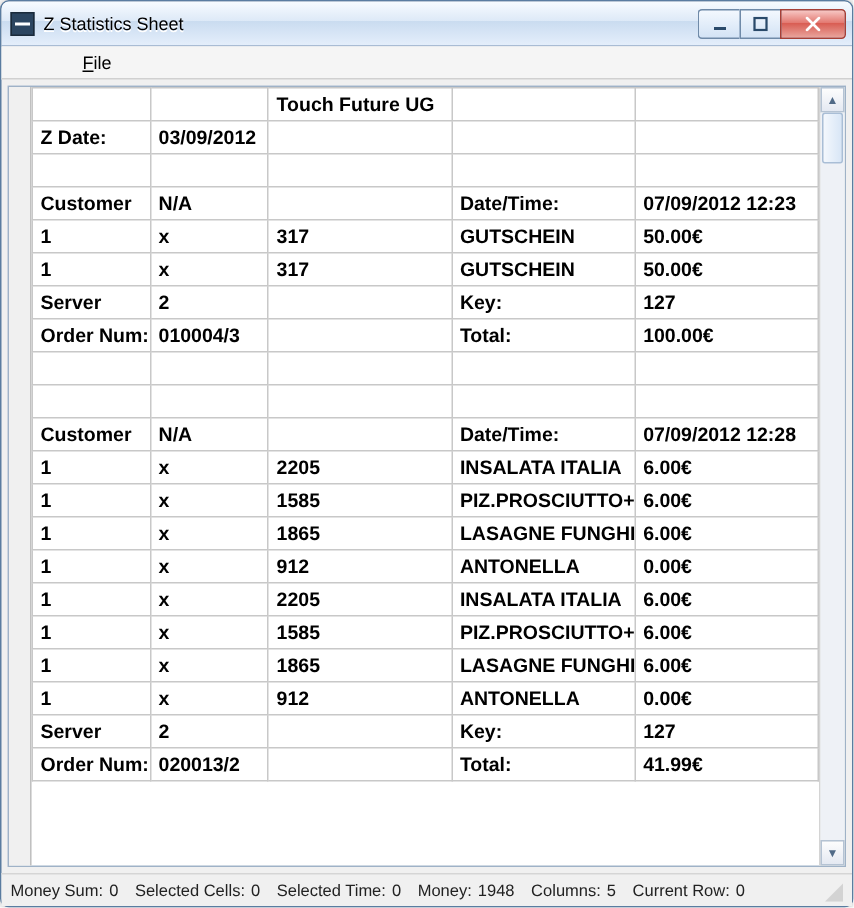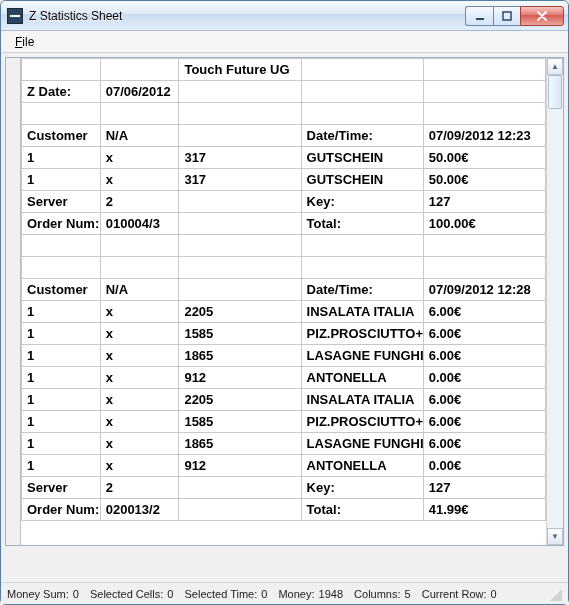--- a/index.html
+++ b/index.html
@@ -14,21 +14,21 @@
   .title-text { flex:1; font-size:12px; color:#000; text-shadow:0 1px 0 #fff; }
   .win-btns { display:flex; gap:0; }
   .win-btn { width:28px; height:20px; border:1px solid #6f8aa8; background:linear-gradient(#f3f8fe,#d3e3f5); border-radius:0; display:flex; align-items:center; justify-content:center; font-size:10px; font-family:Arial; }
   .win-btn.min { border-top-left-radius:3px; border-bottom-left-radius:3px; border-right:none; }
   .win-btn.max { }
   .win-btn.close { width:44px; background:linear-gradient(#f7c7c4,#e37a72 45%,#d85b51 46%,#e9a49c); border-color:#a73f36; border-top-right-radius:3px; border-bottom-right-radius:3px; margin-left:-1px; color:#fff; text-shadow:0 -1px 0 #8a2a22;}
   .win-btn svg { width:12px; height:10px; }
 
   
   .menubar { height:22px; background:#f5f5f5; border-bottom:1px solid #d0d0d0; display:flex; align-items:center; padding:0 6px; }
-  .menu-item { padding:2px 8px; }
+  .menu-item { padding:2px 8px;margin-left:40px; }
   .menu-item u { text-decoration:underline; }
 
   
   .grid-wrap { flex:1; background:#fff; margin:4px; border:1px solid #9fb2c7; position:relative; display:flex;font-weight:bold; }
   .row-gutter { width:15px; background:#f0f0f0; border-right:1px solid #c0c0c0; }
   .grid-scroll { flex:1; overflow:hidden; position:relative; }
   table.sheet { border-collapse:collapse; width:100%; table-layout:fixed; font-size:13px; }
   table.sheet td { border:1px solid #c8c8c8; padding:3px 5px; height:22px; white-space:nowrap; overflow:hidden; text-overflow:clip; vertical-align:middle; }
   table.sheet tr td:first-child { }
   .col-a { width:76px; }
@@ -37,21 +37,21 @@
   .col-d { width:118px; }
   .col-e { width:118px; }
 
   
   .vscroll { width:17px; background:#f0f0f0; border-left:1px solid #d4d4d4; display:flex; flex-direction:column; }
   .sbtn { height:17px; background:linear-gradient(#fdfdfd,#e4e9f2); border:1px solid #b5c3d3; display:flex; align-items:center; justify-content:center; font-size:8px; color:#506a87; }
   .strack { flex:1; background:#eef1f6; position:relative; }
   .sthumb { position:absolute; left:1px; right:1px; top:0; height:34px; background:linear-gradient(90deg,#f4f8fd,#d8e6f6); border:1px solid #a9bed6; border-radius:2px; }
 
   
-  .statusbar { height:22px; background:#f0f0f0; border-top:1px solid #d5d5d5; display:flex; align-items:center; padding:0 6px; font-size:11px; color:#222; gap:4px; white-space:nowrap;margin-top:32px; }
+  .statusbar { height:22px; background:#f0f0f0; border-top:1px solid #d5d5d5; display:flex; align-items:center; padding:0 6px; font-size:11px; color:#222; gap:4px; white-space:nowrap; }
   .statusbar .grip { margin-left:auto; width:14px; height:14px; color:#9a9a9a; position:relative; }
   .grip::before { content:""; position:absolute; right:0; bottom:0; width:0; height:0; border-right:12px solid #c0c0c0; border-top:12px solid transparent; opacity:0.6; }
 </style>
 </head>
 <body>
 
 <div class="window">
 
   <div class="titlebar">
     <div class="app-icon"></div>
@@ -93,21 +93,21 @@
         <tbody id="sheet-body">
             <tr>
               <td></td>
               <td></td>
               <td>Touch Future UG</td>
               <td></td>
               <td></td>
             </tr>
             <tr>
               <td>Z Date:</td>
-              <td>07/06/2012</td>
+              <td>03/09/2012</td>
               <td></td>
               <td></td>
               <td></td>
             </tr>
             <tr>
               <td></td>
               <td></td>
               <td></td>
               <td></td>
               <td></td>

